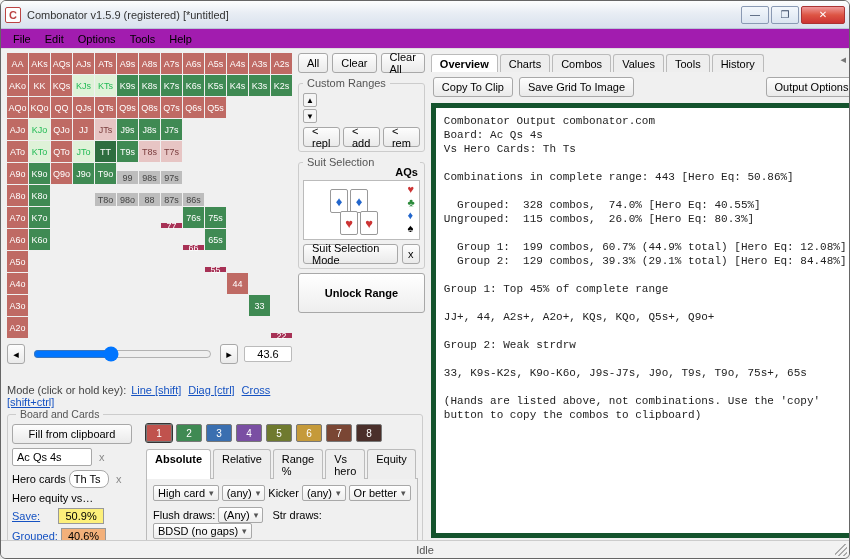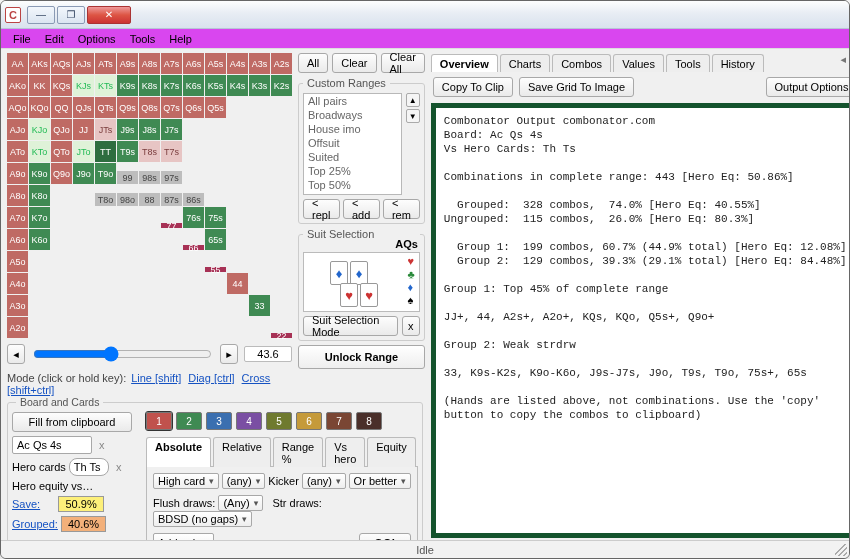--- a/index.html
+++ b/index.html
@@ -5,42 +5,42 @@
   * { box-sizing: border-box; font-family: "Segoe UI", Tahoma, sans-serif; font-size: 11px; }
   body { margin: 0; background: #fff; }
   .window { width: 850px; height: 559px; border: 1px solid #666; border-radius: 6px; box-shadow: 0 4px 18px rgba(0,0,0,.25); overflow: hidden; display:flex; flex-direction:column; background:#f0f0f0;}
   .titlebar { height: 28px; background: linear-gradient(#fdfefe,#e8edf4 45%,#d9e2ee); display:flex; align-items:center; padding:0 4px; border-bottom:1px solid #b8c4d6;}
   .titlebar .icon { width:16px;height:16px; background:#fff; border:1px solid #b44; color:#b44; font-weight:bold; display:flex;align-items:center;justify-content:center;border-radius:2px; margin-right:6px;}
   .titlebar .title { color:#333; flex:1;}
   .winbtns { display:flex; gap:2px;}
   .winbtn { width:28px;height:18px; border:1px solid #8a9ab4; border-radius:2px; background:linear-gradient(#f3f7fc,#dbe5f1); display:flex;align-items:center;justify-content:center; font-size:10px;color:#3a4b66;}
   .winbtn.close{ width:44px; background:linear-gradient(#e99, #d54 50%, #c33); color:#fff; border-color:#a33;}
   .winbtn.max{}
-  .menubar { height:20px; background:#d946ef; border-bottom:1px solid #ddd; display:flex; align-items:center; gap:2px; padding:0 6px;}
+  .menubar { height:20px; background:#a21caf; border-bottom:1px solid #ddd; display:flex; align-items:center; gap:2px; padding:0 6px;}
   .menubar span { padding:2px 6px; border-radius:3px;}
   .body { flex:1; display:flex; padding:4px 6px 2px 6px; gap:6px; overflow:hidden;}
   .col-left { width:285px; display:flex; flex-direction:column; }
   .col-mid  { width:132px; display:flex; flex-direction:column; gap:4px;}
   .col-right{ flex:1; display:flex; flex-direction:column; }
 
   
   .grid { display:grid; grid-template-columns: repeat(13, 21px); grid-auto-rows:21px; gap:1px;}
   .cell { display:flex; align-items:center; justify-content:center; font-size:9px; color:#fff;}
   .cell.empty{ background:transparent;}
   .c-rose{ background:#bf6a64;}
   .c-ltgreen{background:#dff2d8; color:#2b5;}
   .c-green{ background:#3f8a53;}
   .c-dkgreen{ background:#2d6d3f;}
   .c-pink{ background:#e7c5c4; color:#7a3c3c;}
   .c-mag{ background:#a73155;margin-top:16px;}
   .c-gray{ background:#bdbdbd; color:#444;margin-top:8px;}
   .slider-row { display:flex; align-items:center; gap:6px; margin-top:6px;}
   .slider-row input[type=range]{ flex:1; }
   .slider-row .val{ width:48px; text-align:center; border:1px solid #bbb; background:#fff; padding:1px 2px;border-radius:2px;}
-  .mode-row{ margin-top:8px; font-size:10.5px; color:#444;}
+  .mode-row{ margin-top:20px; font-size:10.5px; color:#444;}
   .mode-row a{ color:#1552c2; text-decoration:underline; margin:0 2px;}
   .boardcards { margin-top:6px; border:1px solid #ccc; border-radius:3px; padding:6px;}
   .boardcards legend{ padding:0 4px; color:#555; font-size:10.5px; margin-left:4px;}
   .boardcards-inner { display:flex; gap:14px;}
   .bc-left{width:120px; display:flex; flex-direction:column; gap:4px;}
   .bc-right{flex:1;}
   .btn{ display:inline-flex; align-items:center;justify-content:center; padding:2px 8px; height:20px; background:linear-gradient(#fdfdfd,#eaeaea); border:1px solid #a8a8a8; border-radius:3px; cursor:pointer;}
   .txt{ border:1px solid #a8a8a8; background:#fff; padding:2px 4px; border-radius:2px;}
   .inline-x{ color:#888; margin-left:4px; cursor:pointer;}
   .statlbl{ color:#1552c2; text-decoration:underline;}
@@ -81,20 +81,21 @@
   .resize{ position:absolute; right:3px; bottom:3px; width:12px;height:12px;
     background:linear-gradient(135deg,transparent 0 40%,#aaa 40% 48%,transparent 48% 60%,#aaa 60% 68%,transparent 68% 80%,#aaa 80% 88%,transparent 88%);}
   fieldset{padding-top:2px;}
 </style>
 </head>
 <body>
 
 <div class="window">
   <div class="titlebar">
     <div class="icon">C</div>
+    <div class="title">Combonator v1.5.9 (registered)  [*untitled]</div>
     <div class="winbtns">
       <div class="winbtn">—</div>
       <div class="winbtn max">❐</div>
       <div class="winbtn close">✕</div>
     </div>
   </div>
 
   <div class="menubar" id="menubar">
       <span>File</span>
       <span>Edit</span>
@@ -366,29 +367,20 @@
     <div class="col-mid">
       <div class="topbtns">
         <span class="btn">All</span>
         <span class="btn">Clear</span>
         <span class="btn">Clear All</span>
       </div>
 
       <fieldset class="group">
         <legend>Custom Ranges</legend>
         <div style="display:flex;gap:4px">
-          <div class="preset-list" id="presets" style="flex:1">
-              <div>All pairs</div>
-              <div>Broadways</div>
-              <div>House imo</div>
-              <div>Offsuit</div>
-              <div>Suited</div>
-              <div>Top 25%</div>
-              <div>Top 50%</div>
-            </div>
           <div class="arrows">
             <div class="arrowbtn">▲</div>
             <div class="arrowbtn">▼</div>
           </div>
         </div>
         <div style="display:flex;gap:3px;margin-top:4px">
           <span class="btn" style="flex:1">&lt; repl</span>
           <span class="btn" style="flex:1">&lt; add</span>
           <span class="btn" style="flex:1">&lt; rem</span>
         </div>
@@ -410,21 +402,21 @@
             <span class="blue">♦</span>
             <span>♠</span>
           </div>
         </div>
         <div style="display:flex;gap:4px;margin-top:4px">
           <span class="btn" style="flex:1">Suit Selection Mode</span>
           <span class="btn" style="width:18px">x</span>
         </div>
       </fieldset>
 
-      <span class="btn unlock" style="height:24px">Unlock Range</span>
+      <span class="btn unlock" style="height:40px">Unlock Range</span>
     </div>
 
     <div class="col-right">
       <div class="rtabs">
         <div id="righttabs" style="display:flex">
             <div class="tab active">Overview</div>
             <div class="tab">Charts</div>
             <div class="tab">Combos</div>
             <div class="tab">Values</div>
             <div class="tab">Tools</div>

